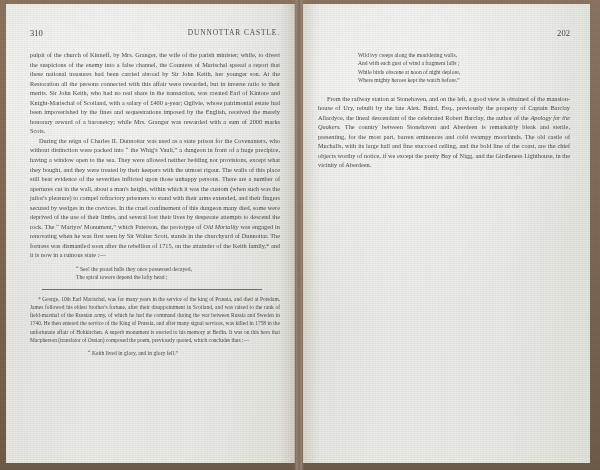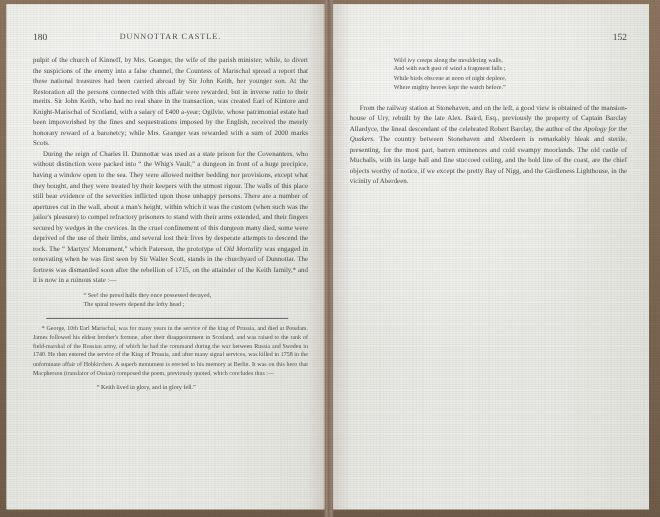--- a/index.html
+++ b/index.html
@@ -81,21 +81,21 @@
     top: 0;
     font-size: 8.6px;
     letter-spacing: 0;
     color: #47474a;
   }
   .runhead .folio.l { left: 0; }
   .runhead .folio.r { right: 0; }
   .runhead .title {
     position: absolute;
     left: 0; right: 0;
-    text-align: center;
+    text-align: right;
     color: #4d4d50;
   }
 
   .body {
     margin-top: 6px;
     font-size: 6.3px;
     line-height: 9.55px;
     text-align: justify;
     text-justify: inter-word;
     color: #494a4d;
@@ -150,21 +150,21 @@
 <div class="scan">
 
   <div class="edge-hi" style="left:11px;"></div>
   <div class="edge-hi" style="left:584px;"></div>
 
   <div class="sheet left"></div>
 
   <div class="page left">
 
     <div class="runhead">
-      <span class="folio l">180</span>
+      <span class="folio l">310</span>
       <span class="title">DUNNOTTAR CASTLE.</span>
     </div>
 
     <div class="body">
       <p class="noindent">pulpit of the church of Kinneff, by Mrs. Granger, the wife of the parish minister; while, to divert the suspicions of the enemy into a false channel, the Countess of Marischal spread a report that these national treasures had been carried abroad by Sir John Keith, her younger son. At the Restoration all the persons connected with this affair were rewarded, but in inverse ratio to their merits. Sir John Keith, who had no real share in the transaction, was created Earl of Kintore and Knight-Marischal of Scotland, with a salary of £400 a-year; Ogilvie, whose patrimonial estate had been impoverished by the fines and sequestrations imposed by the English, received the merely honorary reward of a baronetcy; while Mrs. Granger was rewarded with a sum of 2000 marks Scots.</p>
       <p>
         <span>During the reign of Charles II. Dunnottar was used as a state prison for the Covenanters, who without distinction were packed into “ the Whig's Vault,” a dungeon in front of a huge precipice, having a window open to the sea. They were allowed neither bedding nor provisions, except what they bought, and they were treated by their keepers with the utmost rigour. The walls of this place still bear evidence of the severities inflicted upon those unhappy persons. There are a number of apertures cut in the wall, about a man's height, within which it was the custom (when such was the jailor's pleasure) to compel refractory prisoners to stand with their arms extended, and their fingers secured by wedges in the crevices. In the cruel confinement of this dungeon many died, some were deprived of the use of their limbs, and several lost their lives by desperate attempts to descend the rock. The “ Martyrs' Monument,” which Paterson, the prototype of </span><span class="italic">Old Mortality</span><span> was engaged in renovating when he was first seen by Sir Walter Scott, stands in the churchyard of Dunnottar. The fortress was dismantled soon after the rebellion of 1715, on the attainder of the Keith family,* and it is now in a ruinous state :—</span>
       </p>
     </div>
 
@@ -183,21 +183,21 @@
     </div>
   </div>
 
   <div class="gutter"></div>
 
   <div class="sheet right"></div>
 
   <div class="page right">
 
     <div class="runhead">
-      <span class="folio r">152</span>
+      <span class="folio r">202</span>
     </div>
 
     <div class="verse" style="padding-left:40px;margin-top:7px;">
       <div>Wild ivy creeps along the mouldering walls,</div>
       <div>And with each gust of wind a fragment falls ;</div>
       <div>While birds obscene at noon of night deplore,</div>
       <div>Where mighty heroes kept the watch before.”</div>
     </div>
 
     <div class="body" style="margin-top:9px;">

